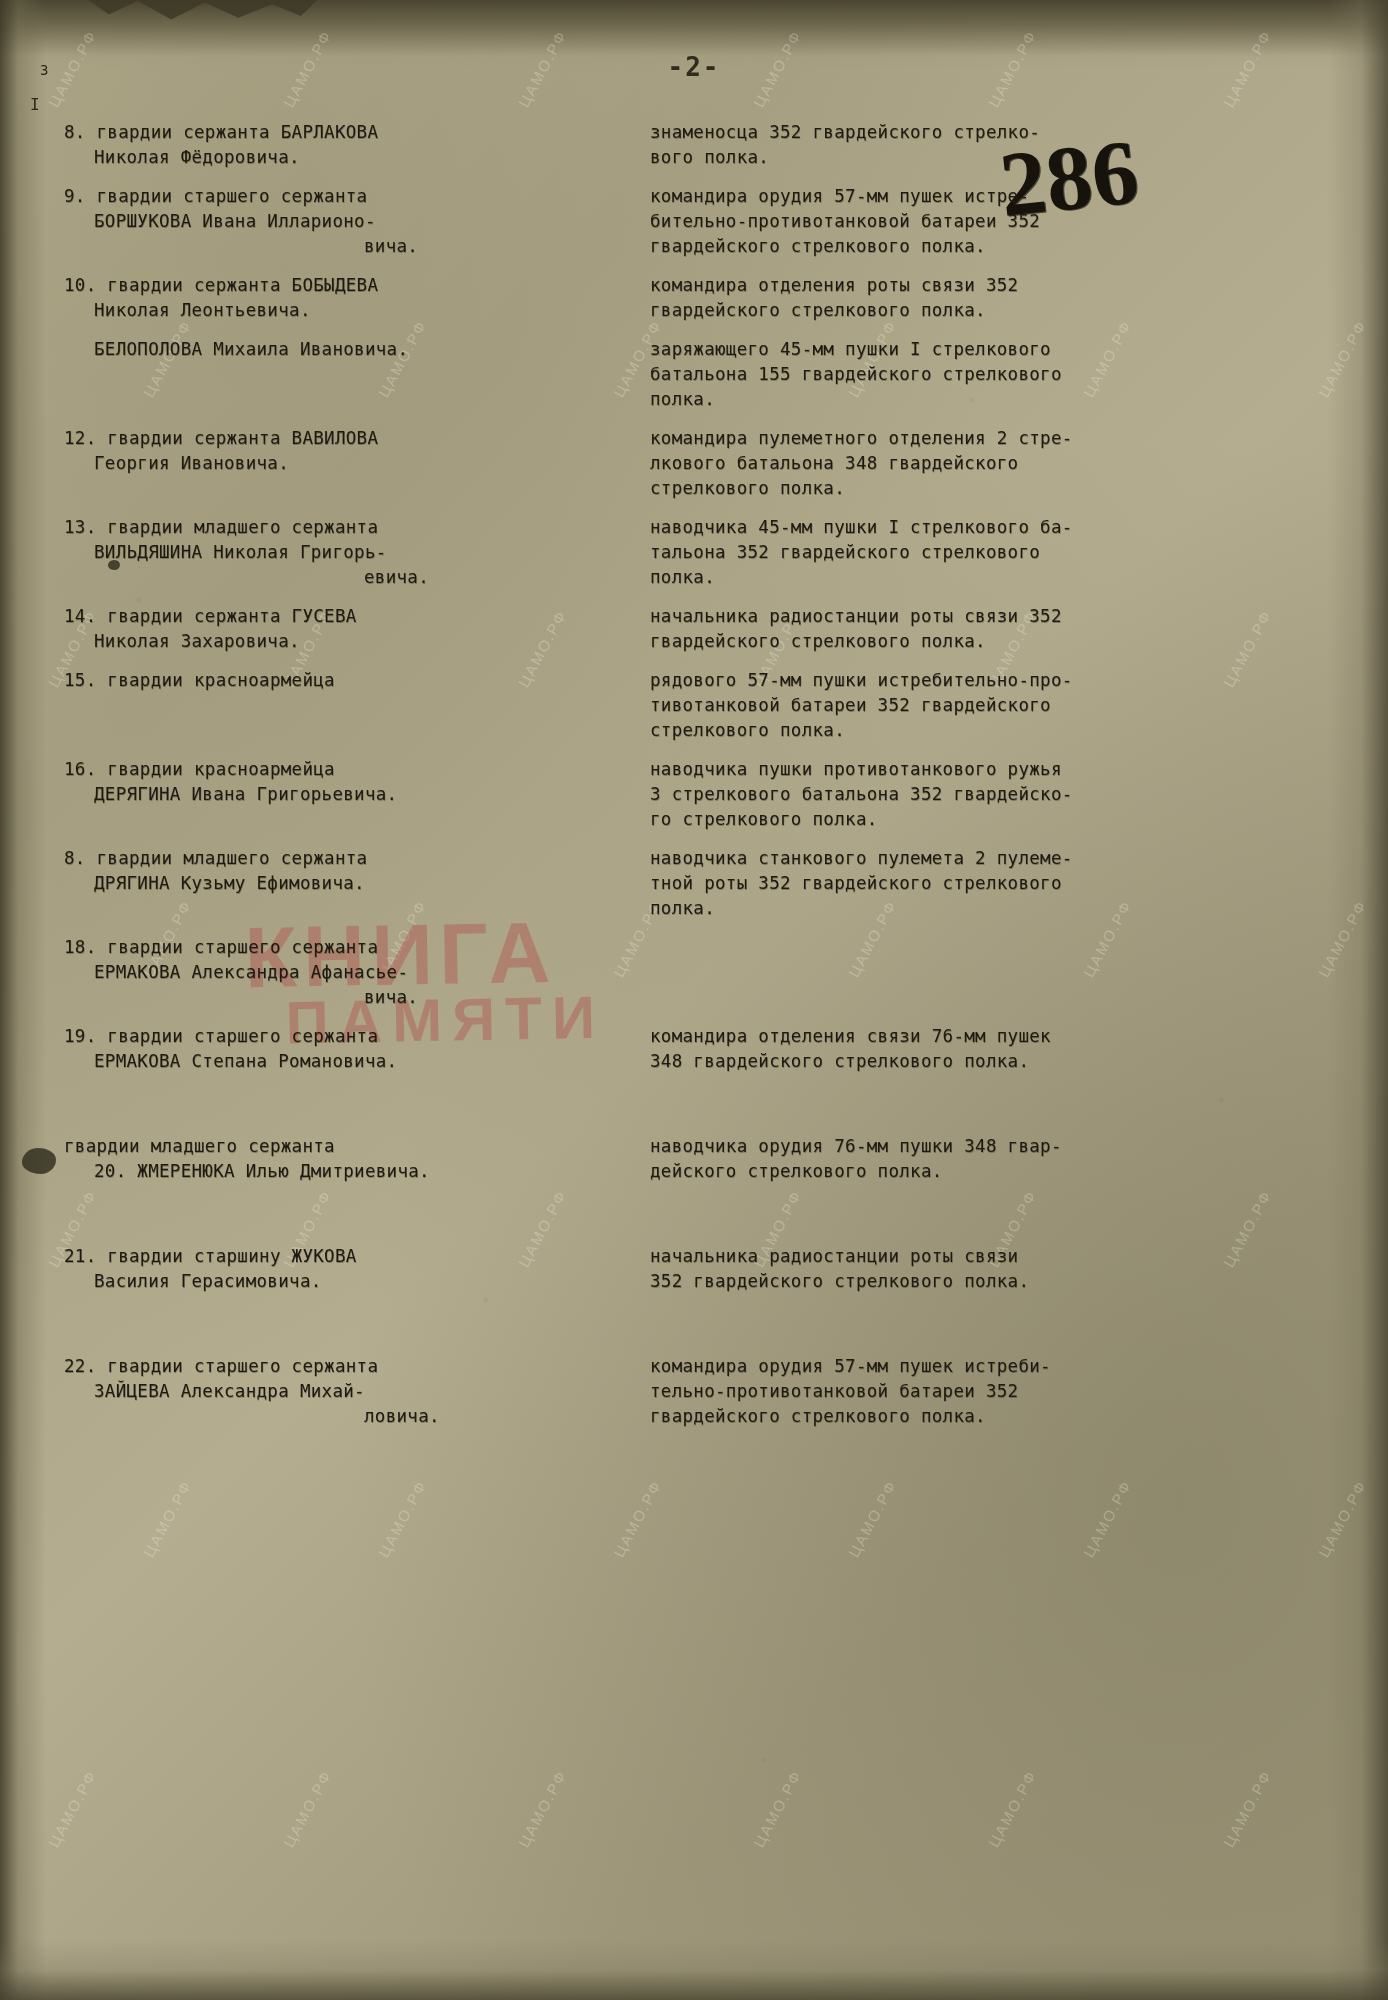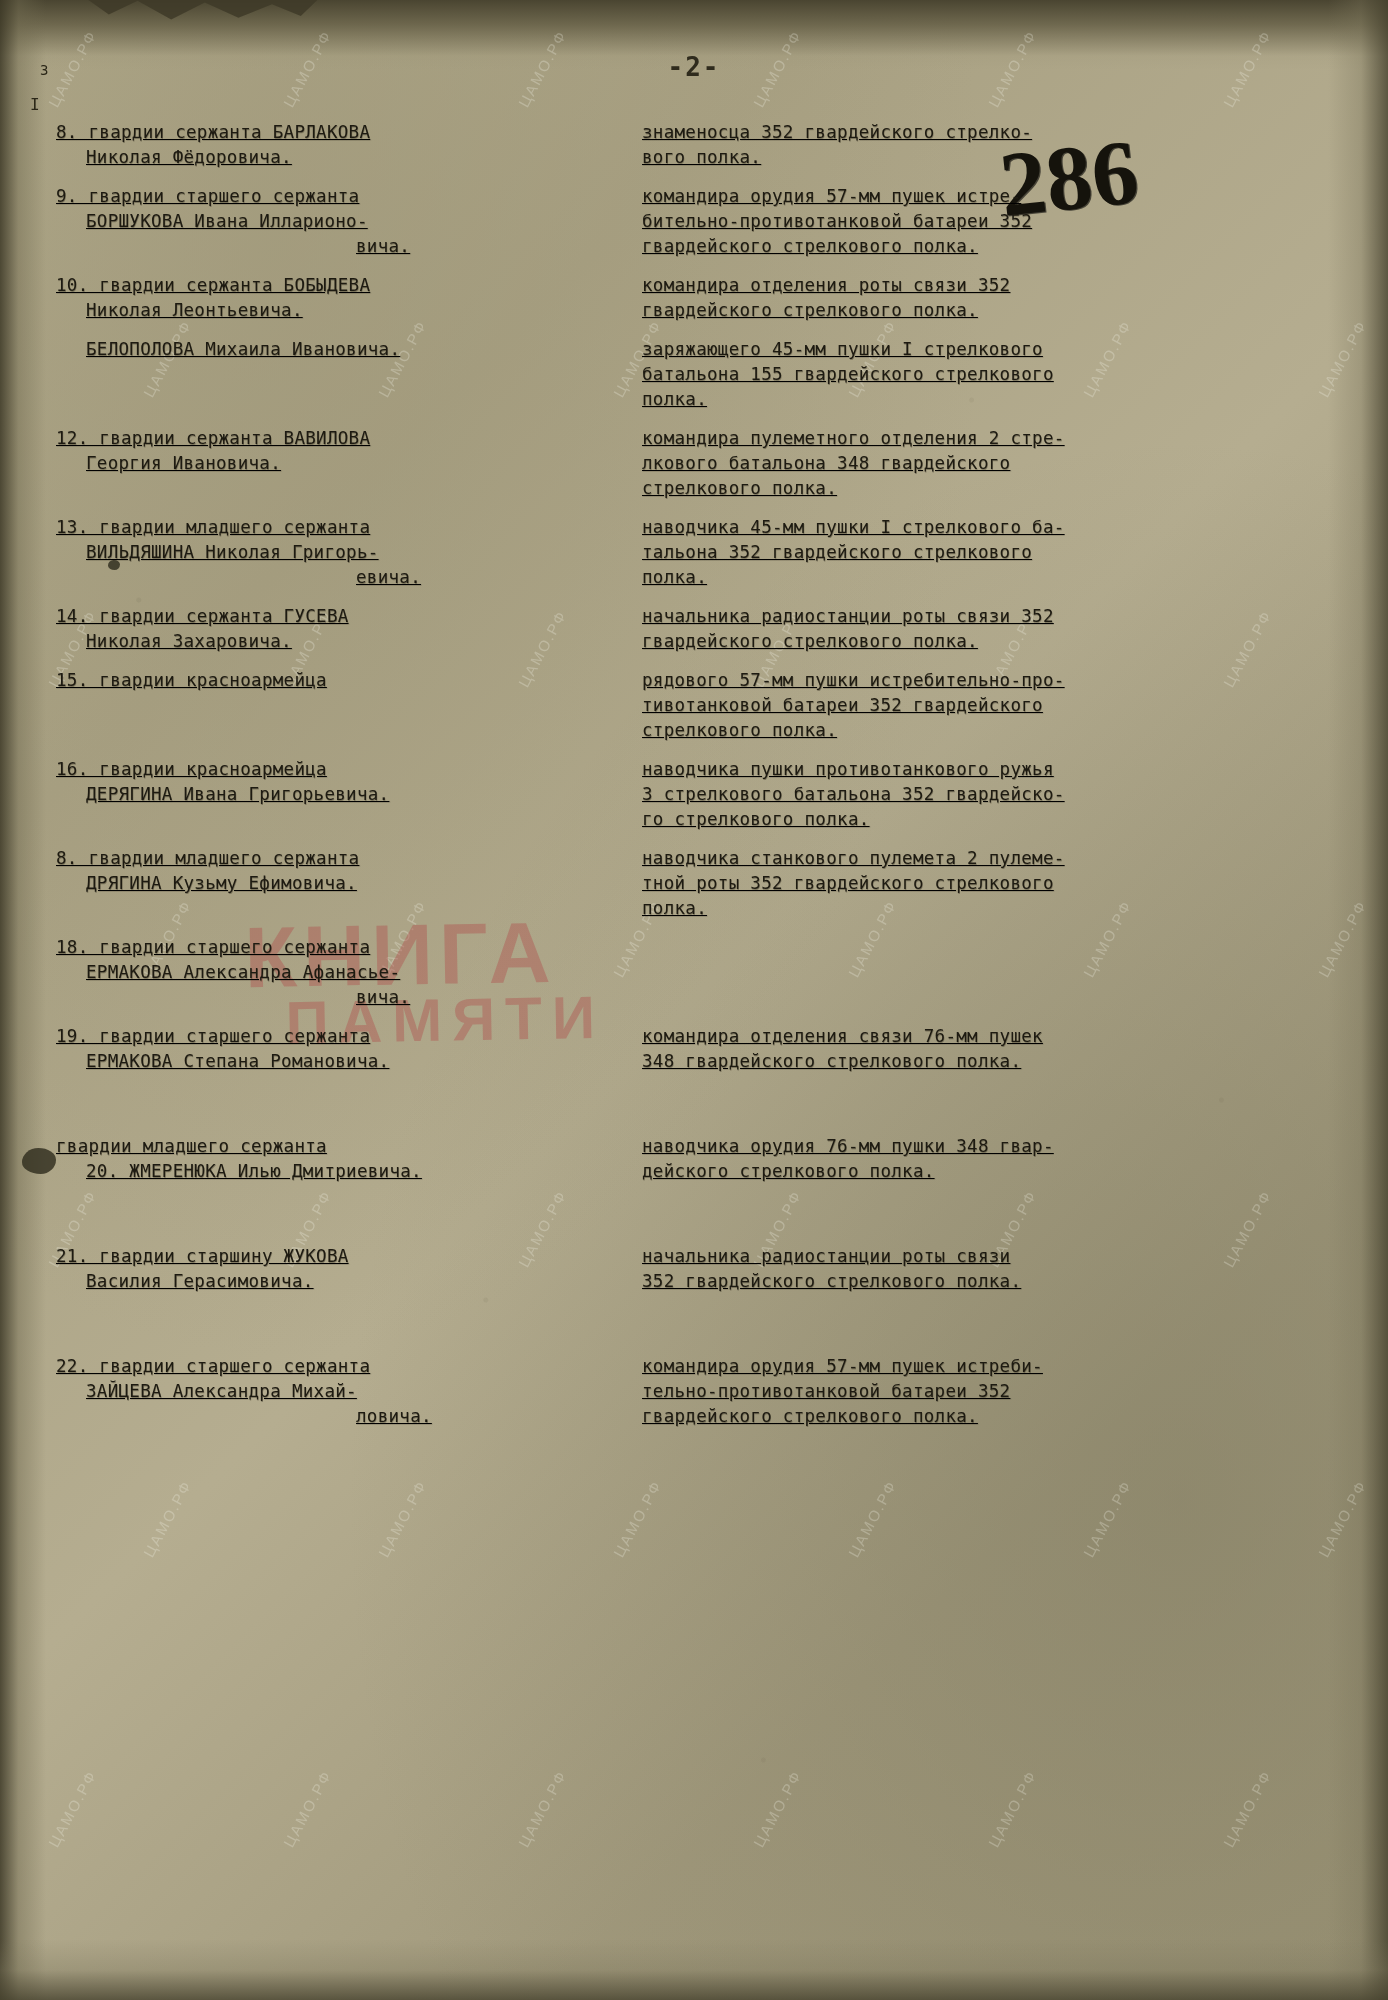--- a/index.html
+++ b/index.html
@@ -126,24 +126,23 @@
     position: absolute;
     background: #2d2a1c;
     border-radius: 48% 52% 45% 55% / 55% 45% 55% 45%;
     opacity: .8;
     pointer-events: none;
   }
 
   
   .list {
     position: absolute;
-    left: 42px;
+    left: 50px;
     top: 120px;
     width: 1300px;
-    text-decoration: underline;
   }
   .row {
     display: flex;
     align-items: flex-start;
     margin-bottom: 14px;
     filter: blur(0.25px);
   }
   .col-left {
     width: 600px;
     padding-left: 14px;

